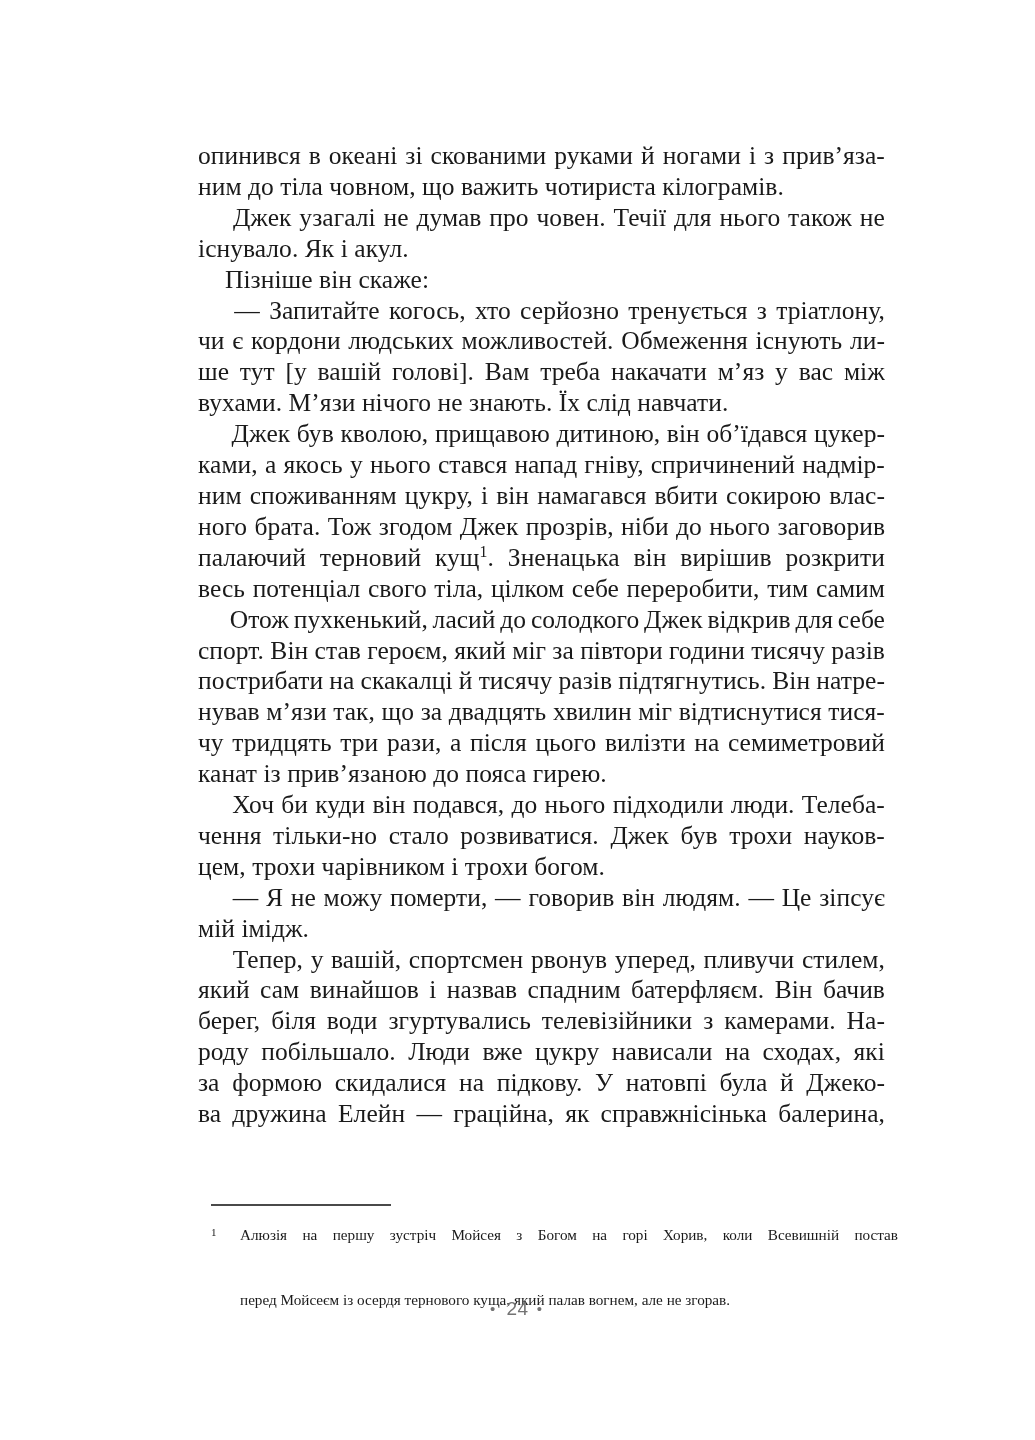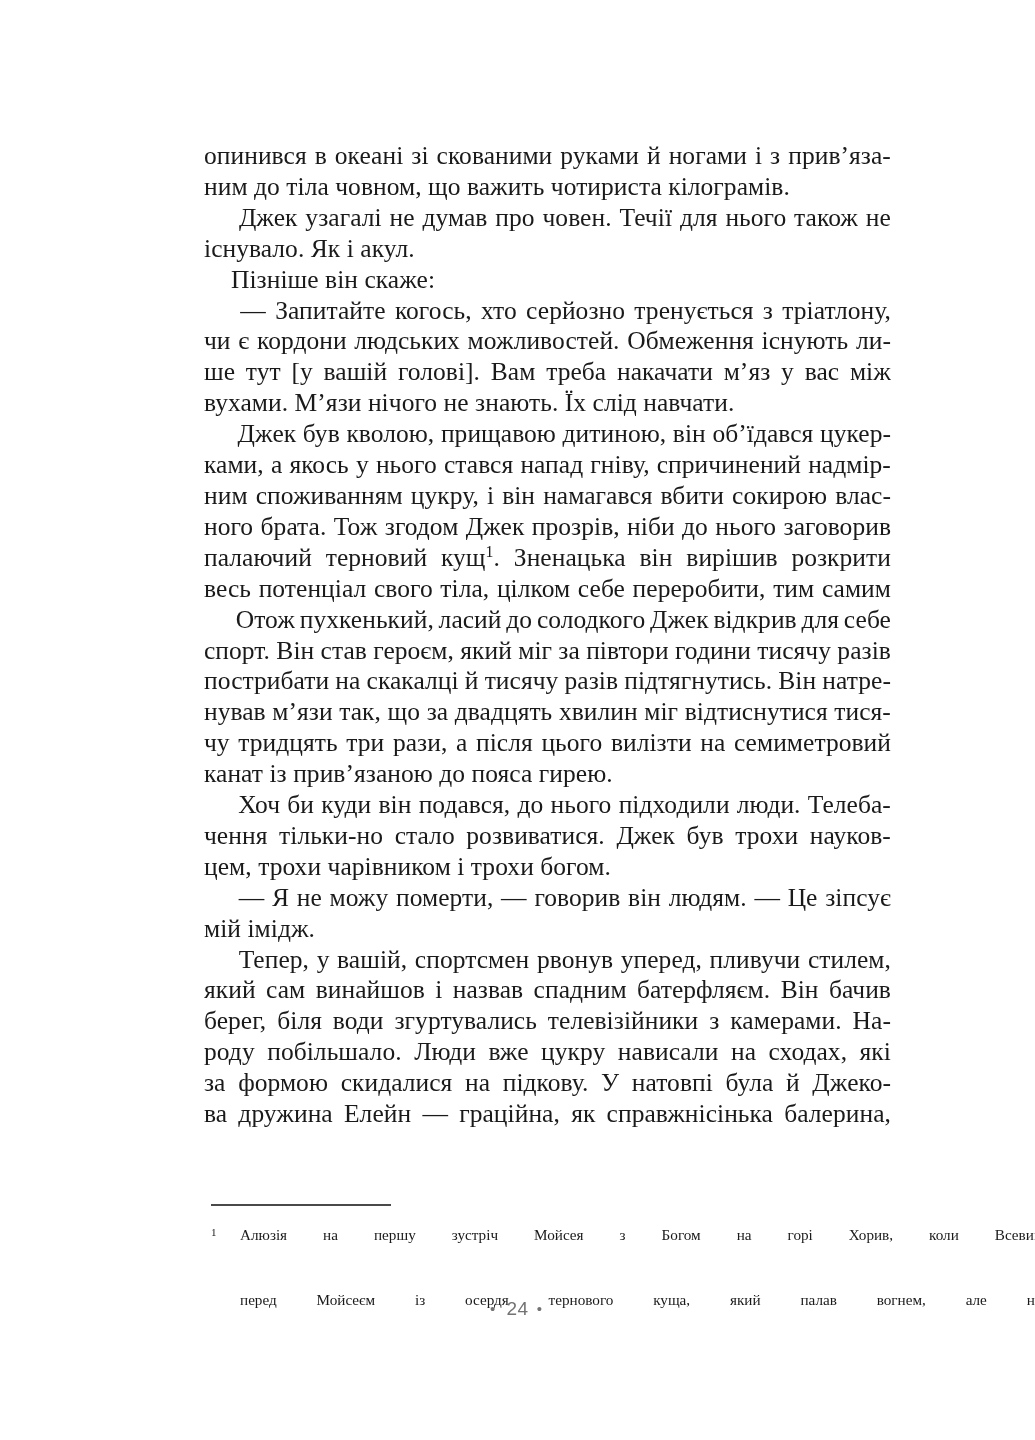--- a/index.html
+++ b/index.html
@@ -13,21 +13,21 @@
     width: 1035px;
     height: 1440px;
     background: #ffffff;
     margin: 0 auto;
     overflow: hidden;
     font-family: "Liberation Serif", "DejaVu Serif", serif;
     color: #1a1a1a;
   }
   .text-column {
     position: absolute;
-    left: 204px;
+    left: 198px;
     top: 141px;
     width: 687px;
   }
   
   .para {
     margin: 0;
   }
   .line {
     display: flex;
     font-size: 25.5px;
@@ -95,21 +95,20 @@
     vertical-align: super;
     color: #1a1a1a;
   }
   .footnote-lines {
     margin-left: 29px;
     width: 658px;
   }
   .fline {
     display: flex;
     white-space: pre;
-    gap: 36px;
   }
   .fline.just {
     justify-content: space-between;
   }
   .fline.last {
     justify-content: flex-start;
     margin-top: 41px;
   }
   .fline.last .w::after {
     content: " ";

